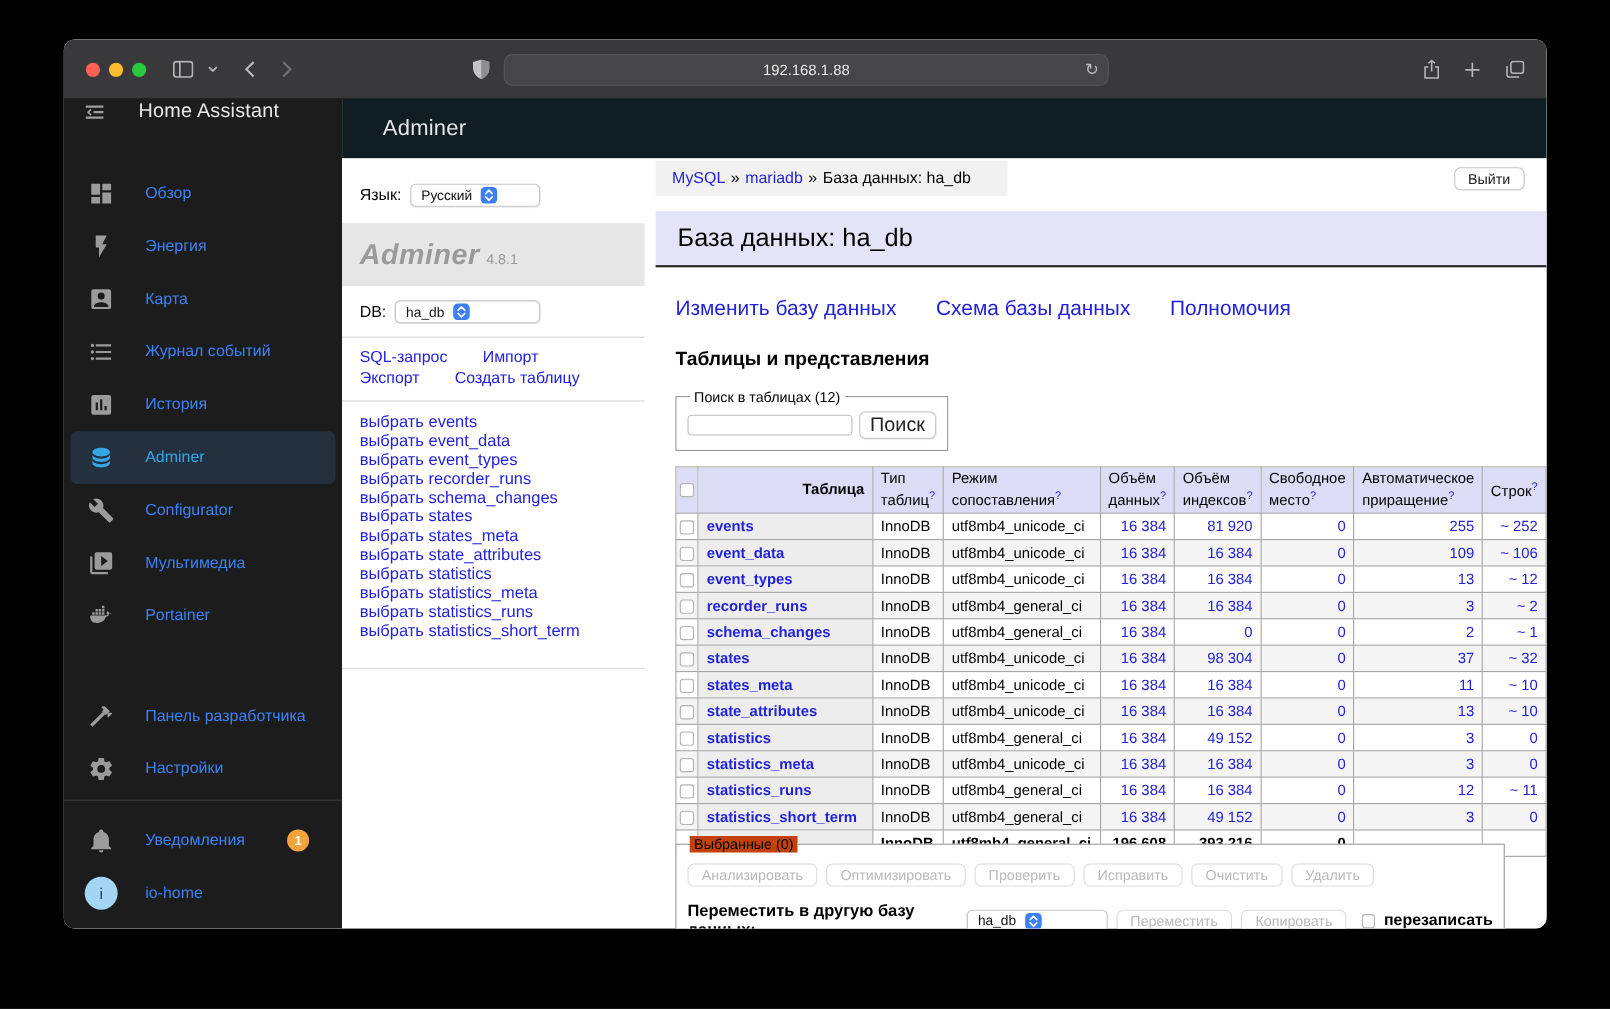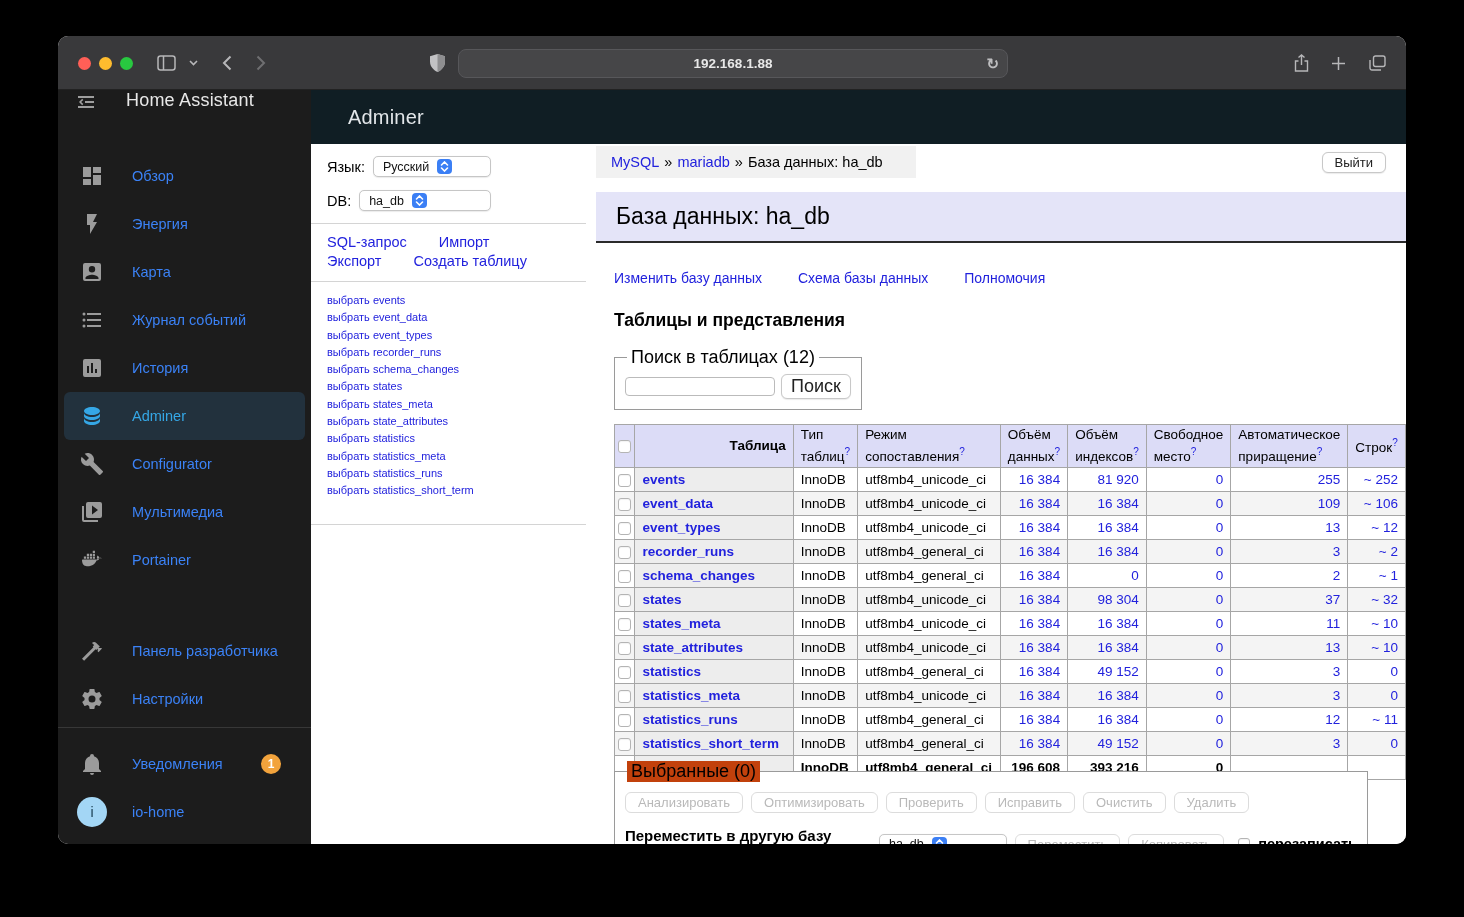--- a/index.html
+++ b/index.html
@@ -1,21 +1,21 @@
 <!DOCTYPE html>
 <html><head>
 <meta charset="utf-8">
 <style>
   * { margin:0; padding:0; box-sizing:border-box; }
   html,body { width:1464px; height:917px; background:#000; font-family:"Liberation Sans", sans-serif; overflow:hidden; }
 
   .window { position:absolute; left:58px; top:36px; width:1348px; height:808px; border-radius:10px; overflow:hidden; background:#fff; box-shadow:0 20px 60px rgba(0,0,0,.6); }
 
   
-  .chrome { position:relative; height:54px; background:#39393b; border-bottom:1px solid #222;font-weight:bold; }
+  .chrome { position:relative; height:54px; background:#39393b; border-bottom:1px solid #222; }
   .traffic { position:absolute; left:20px; top:21px; display:flex; gap:8px; }
   .traffic span { width:13px; height:13px; border-radius:50%; display:inline-block; }
   .t-red{ background:#ff5f57; } .t-yellow{ background:#febc2e; } .t-green{ background:#28c840; }
   .chrome-ic { position:absolute; top:14px; color:#b7b7b9; display:flex; align-items:center; justify-content:center; width:26px; height:26px; }
   .chrome-ic svg { display:block; }
   .dim { color:#6f6f71; }
   .urlbar { position:absolute; left:400px; top:13px; width:550px; height:29px; background:#464648; border:1px solid #57575a; border-radius:8px; display:flex; align-items:center; justify-content:center; color:#e8e8e8; font-size:13.5px; }
   .urlbar .reload { position:absolute; right:8px; color:#bdbdbf; font-size:15px; line-height:1; }
 
   
@@ -39,49 +39,49 @@
   .avatar { width:30px; height:30px; border-radius:50%; background:#a3d6f5; color:#15394c; font-size:14px; display:flex; align-items:center; justify-content:center; flex:none; margin-left:-3px; }
   .profile .nav-label { margin-left:25px; }
 
   
   .main { flex:1; display:flex; flex-direction:column; min-width:0; }
   .app-header { height:54px; background:#101e24; display:flex; align-items:center; padding-left:37px; flex:none; }
   .app-title { color:#e2e6e9; font-size:20px; letter-spacing:.2px; }
   .iframe { flex:1; background:#fff; display:flex; min-height:0; font-size:14px; color:#000; }
 
   
-  .a-menu { width:285px; flex:none; padding-top:12px; }
+  .a-menu { width:285px; flex:none; padding-top:23px; }
   .a-row { padding:0 0 0 16px; display:flex; align-items:center; gap:8px; font-size:14.5px; }
   .a-logo { margin-top:15px; background:#e6e6e6; padding:13px 0 13px 16px; }
   .a-logo .brand { font-style:italic; font-weight:bold; font-size:26px; color:#9a9a9a; letter-spacing:.5px; }
   .a-logo .ver { font-size:13px; color:#9a9a9a; margin-left:6px; }
   .a-hr { border:none; border-top:1px solid #d4d4d4; margin:12px 0 0 0; }
   .db-row { margin-top:13px; }
   .a-links { padding:10px 0 0 16px; display:flex; flex-wrap:wrap; column-gap:32px; row-gap:3px; width:252px; font-size:14.5px; }
-  .a-tables { padding:10px 0 12px 16px; font-size:11px; line-height:17.3px; }
+  .a-tables { padding:10px 0 12px 16px; font-size:15px; line-height:17.3px; }
   a.blue { color:#2222dd; text-decoration:none; cursor:pointer; }
 
   
   .msel { display:inline-flex; align-items:center; background:#fff; border:1px solid #c6c6c6; border-radius:5px; height:21px; padding:0 2px 0 9px; font-size:12.5px; color:#111; box-shadow:0 .5px 1px rgba(0,0,0,.08); cursor:pointer; }
   .msel .cap { margin-left:auto; width:15px; height:15px; background:#3b7ff5; border-radius:4px; display:flex; align-items:center; justify-content:center; margin-left:8px; }
   .msel .cap svg { display:block; }
 
   
   .a-content { flex:1; min-width:0; }
   .crumb-row { margin-top:2px; display:flex; align-items:center; }
   .crumbs { width:320px; background:#f1f1f1; height:32px; line-height:32px; padding-left:15px; font-size:14.5px; white-space:nowrap; }
   .crumbs .sep { color:#000; padding:0 5px; }
   .logout { margin-left:auto; margin-right:20px; }
   .mbtn { background:#fff; border:1px solid #c8c8c8; border-radius:6px; padding:2px 12px; font-size:13px; color:#222; font-family:inherit; box-shadow:0 .5px 1px rgba(0,0,0,.08); cursor:pointer; }
   .mbtn:disabled { color:#b9b9b9; border-color:#dcdcdc; box-shadow:none; cursor:default; }
   .h2bar { margin-top:14px; background:#e4e4f8; border-bottom:2px solid #2a2a2a; padding:11px 0 11px 20px; font-size:23px; font-weight:400; }
-  .page-links { margin:27px 0 0 18px; display:flex; gap:36px; font-size:14px; }
+  .page-links { margin:27px 0 0 18px; display:flex; gap:36px; font-size:19px; }
   .h3 { margin:24px 0 0 18px; font-size:17.5px; font-weight:bold; }
   fieldset { border:1px solid #9a9a9a; padding:6px 10px 10px 10px; }
-  legend { font-size:18px; padding:0 4px; margin-left:2px; }
+  legend { font-size:13px; padding:0 4px; margin-left:2px; }
   .search-fs { margin:16px 0 0 18px; width:226px; }
   .search-fs .inner { display:flex; align-items:center; gap:6px; }
   .tinput { width:150px; height:19px; border:1px solid #bbb; border-radius:4px; font-size:12.5px; padding:0 6px; font-family:inherit; }
 
   
   table.grid { border-collapse:collapse; margin:14px 0 0 18px; table-layout:fixed; font-size:13.5px; }
   .grid th, .grid td { border:1px solid #a6a6a6; padding:2px 7px; overflow:hidden; white-space:nowrap; }
   .grid thead th { background:#dcdcf7; font-weight:normal; text-align:left; height:40px; vertical-align:middle; line-height:1.25; white-space:normal; }
   .grid thead th.tname { font-weight:bold; text-align:right; }
   .grid thead th sup a { color:#2222dd; font-size:10px; text-decoration:none; }
@@ -297,20 +297,23 @@
           <div class="a-row">
             <span>Язык:</span>
             <span class="msel" style="width:118px">
               <span>Русский</span>
               <span class="cap">
                   <svg width="9" height="11" viewBox="0 0 9 11" fill="none" stroke="#fff" stroke-width="1.6" stroke-linecap="round">
                     <path d="M1.5 4L4.5 1l3 3M1.5 7l3 3 3-3"></path>
                   </svg>
                 </span>
             </span>
+          </div>
+          <div class="a-logo" style="margin-right:10px">
+            <span class="brand">Adminer</span><span class="ver">4.8.1</span>
           </div>
           <div class="a-row db-row">
             <b style="font-weight:normal">DB:</b>
             <span class="msel" style="width:132px">
               <span>ha_db</span>
               <span class="cap">
                   <svg width="9" height="11" viewBox="0 0 9 11" fill="none" stroke="#fff" stroke-width="1.6" stroke-linecap="round">
                     <path d="M1.5 4L4.5 1l3 3M1.5 7l3 3 3-3"></path>
                   </svg>
                 </span>

